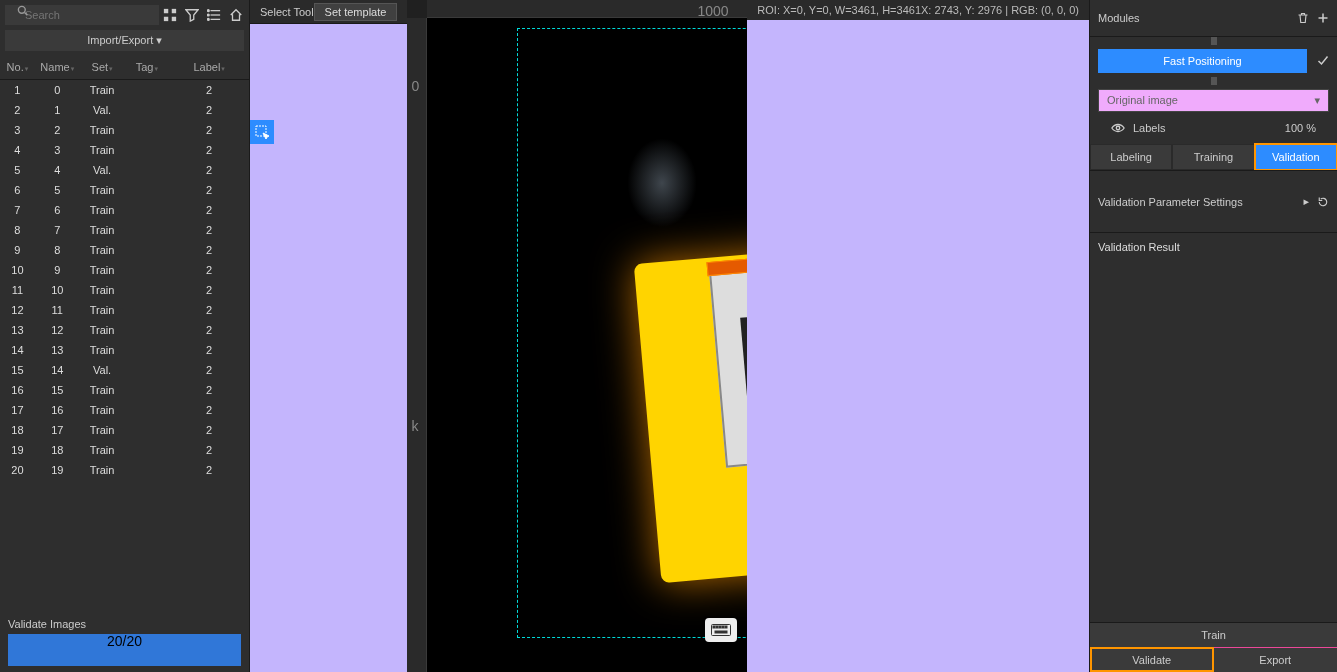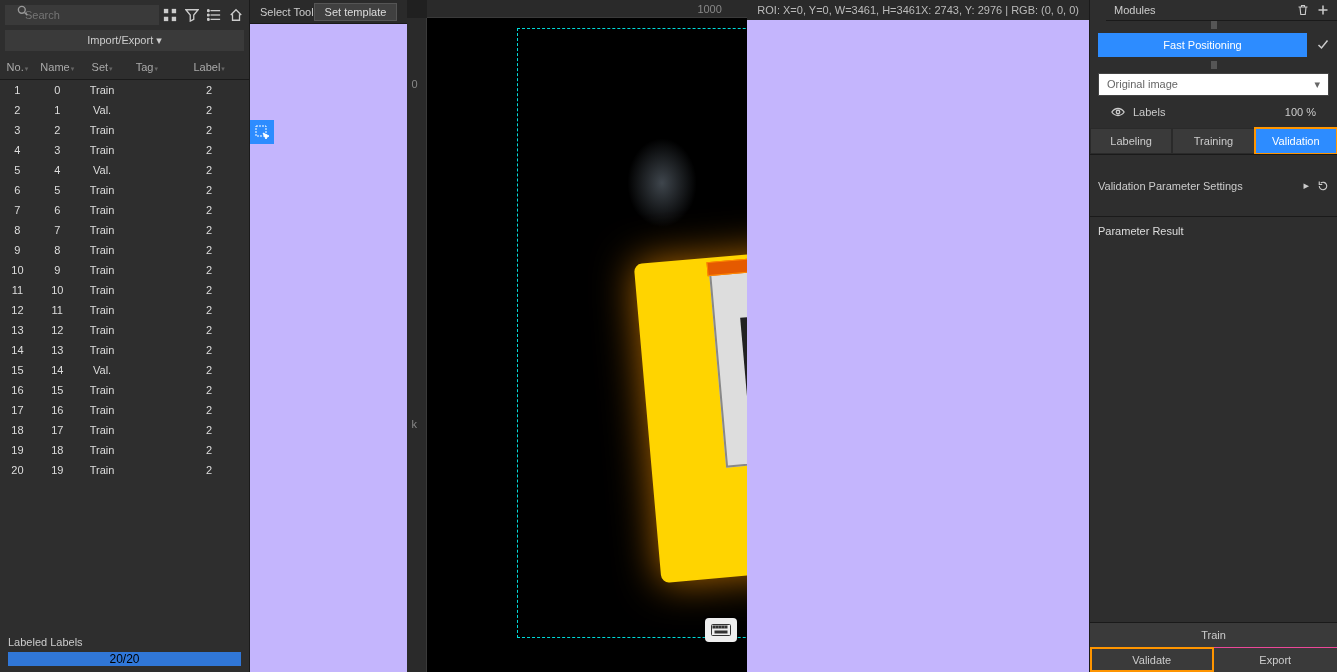--- a/index.html
+++ b/index.html
@@ -16,60 +16,60 @@
 .toolbar-icons { display: flex; gap: 6px; color: #ccc; }
 .toolbar-icons span { cursor: pointer; width: 16px; height: 16px; display: flex; align-items: center; justify-content: center; }
 .import-export { background: #3a3a3a; text-align: center; padding: 4px 0; font-size: 11px; cursor: pointer; margin: 0 5px 4px 5px; }
 .table-wrap { flex: 1; overflow: auto; }
 table { width: 100%; border-collapse: collapse; table-layout: fixed; }
 th { background: #2e2e2e; color: #aaa; font-weight: normal; font-size: 11px; padding: 6px 2px; text-align: center; border-bottom: 1px solid #1a1a1a; position: relative; }
 th .sort { font-size: 7px; color: #666; margin-left: 1px; }
 td { text-align: center; padding: 4px 2px; font-size: 11px; color: #ddd; }
 .labeled-footer { padding: 6px 8px; }
 .labeled-title { font-size: 11px; color: #ccc; margin-bottom: 4px; }
-.progress-bar { height: 14px; background: #3077d8; color: #000; text-align: center; font-size: 12px; line-height: 14px; }
+.progress-bar { height: 32px; background: #3077d8; color: #000; text-align: center; font-size: 14px; line-height: 14px; }
 
 
 .viewport { flex: 1; background: #c4b5fd; display: flex; flex-direction: row; position: relative; }
 .vp-toolbar { height: 24px; background: #2a2a2a; display: flex; align-items: center; padding: 0 10px; border-bottom: 1px solid #1a1a1a; }
 .vp-toolbar .spacer { flex: 1; }
 .set-template-btn { background: #404040; border: 1px solid #555; color: #ddd; padding: 2px 10px; font-size: 11px; cursor: pointer; }
 .side-tool { position: absolute; left: 0; top: 60px; width: 24px; height: 24px; background: #2d8cff; display: flex; align-items: center; justify-content: center; color: #fff; font-size: 10px; z-index: 5; }
 .canvas-area { flex: 1; position: relative; background: #202020; overflow: hidden; }
 .ruler-h { position: absolute; left: 20px; right: 0; top: 0; height: 18px; background: #2a2a2a; border-bottom: 1px solid #3a3a3a; }
 .ruler-v { position: absolute; left: 0; top: 18px; bottom: 0; width: 20px; background: #2a2a2a; border-right: 1px solid #3a3a3a; }
-.ruler-tick { position: absolute; color: #888; font-size: 11px; }
+.ruler-tick { position: absolute; color: #888; font-size: 14px; }
 .image-stage { position: absolute; left: 20px; top: 18px; right: 0; bottom: 0; background: #000; }
 .roi-outline { position: absolute; left: 90px; top: 10px; width: 635px; height: 610px; border: 1px dashed #00d8d8; }
 .subject { position: absolute; left: 210px; top: 170px; width: 380px; height: 390px; }
 .subject .body { position: absolute; left: 10px; top: 60px; width: 360px; height: 320px; background: #ffd400; transform: rotate(-5deg); border-radius: 8px; box-shadow: 0 0 40px rgba(255,150,0,0.7); }
 .subject .notch { position: absolute; left: 125px; bottom: -30px; width: 110px; height: 130px; background: #000; transform: rotate(-5deg); }
 .subject .port { position: absolute; left: 80px; top: 70px; width: 230px; height: 200px; background: #ddd; border: 2px solid #888; transform: rotate(-5deg); }
 .subject .port-inner { position: absolute; left: 25px; top: 50px; width: 180px; height: 90px; background: #222; }
 .subject .pins { position: absolute; left: 35px; top: 95px; width: 160px; height: 40px; display: flex; gap: 4px; }
 .subject .pins span { flex: 1; background: #caa43a; }
 .subject .green-bar { position: absolute; left: 130px; top: 55px; width: 160px; height: 14px; background: #0a0; transform: rotate(-5deg); }
 .subject .orange-bar { position: absolute; left: 70px; top: 72px; width: 50px; height: 14px; background: #e55a00; transform: rotate(-5deg); border:1px solid #ff8800;}
 .glow { position: absolute; left: 200px; top: 120px; width: 70px; height: 90px; background: radial-gradient(ellipse, rgba(180,200,220,0.35), transparent 70%); }
 .keyboard-icon { position: absolute; right: 10px; bottom: 30px; width: 32px; height: 24px; background: #eee; border-radius: 4px; display: flex; align-items: center; justify-content: center; color: #333; font-size: 10px; box-shadow: 0 1px 3px rgba(0,0,0,0.4); }
 .vp-status { height: 20px; background: #2a2a2a; display: flex; align-items: center; padding: 0 10px; font-size: 11px; color: #bbb; }
 .vp-status .spacer { flex: 1; }
 
 
 .right-panel { width: 248px; background: #2e2e2e; display: flex; flex-direction: column; border-left: 1px solid #1a1a1a; }
-.rp-header { display: flex; align-items: center; padding: 4px 8px; border-bottom: 1px solid #1a1a1a; margin-left: 16px; }
+.rp-header { display: flex; align-items: center; padding: 12px 8px; border-bottom: 1px solid #1a1a1a; }
 .rp-header .spacer { flex: 1; }
 .rp-header .ic { margin-left: 8px; cursor: pointer; font-size: 13px; color: #ccc; }
 .module-btn-row { display: flex; align-items: center; padding: 12px 8px; gap: 10px; position: relative; }
 .module-btn-row:before { content: ""; position: absolute; left: 50%; top: 0; width: 6px; height: 8px; background: #555; transform: translateX(-50%); }
 .module-btn-row:after { content: ""; position: absolute; left: 50%; bottom: 0; width: 6px; height: 8px; background: #555; transform: translateX(-50%); }
 .module-btn { flex: 1; background: #2d8cff; color: #fff; text-align: center; padding: 6px 0; font-size: 11px; cursor: pointer; }
 .module-check { color: #ccc; font-size: 12px; cursor: pointer; }
 .section-title { padding: 6px 8px; font-size: 11px; color: #ddd; border-top: 1px solid #1a1a1a; }
-.disabled-select { margin: 4px 8px; background: #ffffff; color: #666; padding: 4px 8px; font-size: 11px; display: flex; justify-content: space-between; border: 1px solid #444; }
+.disabled-select { margin: 4px 8px; background: #f0abfc; color: #666; padding: 4px 8px; font-size: 11px; display: flex; justify-content: space-between; border: 1px solid #444; }
 .labels-row { display: flex; align-items: center; padding: 6px 21px; gap: 8px; font-size: 11px; }
 .eye { color: #ccc; }
 .tabs { display: flex; margin: 4px 0 0 0; }
 .tabs .tab { flex: 1; background: #3a3a3a; text-align: center; padding: 6px 0; font-size: 11px; cursor: pointer; border: 1px solid #2a2a2a; }
 .tabs .tab.active { background: #2d8cff; color: #fff; }
 .tabs .tab.highlighted { outline: 2px solid #ff9500; outline-offset: -1px; }
 .param-row { display: flex; align-items: center; padding: 24px 8px; font-size: 11px; border-top: 1px solid #1a1a1a; }
 .param-row .spacer { flex: 1; }
 .param-row .ic { margin-left: 8px; cursor: pointer; color: #ccc; font-size: 11px; }
 .result-title { padding: 8px; font-size: 11px; color: #ddd; border-top: 1px solid #1a1a1a; }
@@ -286,21 +286,21 @@
     </div>
     <div style="position:absolute; left:250px; top:60px;">
       <div class="side-tool">
         <svg width="16" height="16" viewBox="0 0 16 16" fill="none" stroke="#fff" stroke-width="1">
             <rect x="2" y="2" width="10" height="10" stroke-dasharray="2 1"></rect>
             <path d="M9 9l6 3-2 1-1 2-3-6z" fill="#fff"></path>
           </svg>
       </div>
     </div>
     <div class="labeled-footer">
-      <div class="labeled-title">Labeled Labels</div>
+      <div class="labeled-title">Validate Images</div>
       <div class="progress-bar">20/20</div>
     </div>
   </div>
 
   <div class="viewport">
     <div class="vp-toolbar">
       <span>Select Tool</span>
       <div class="spacer"></div>
       <button class="set-template-btn">Set template</button>
     </div>
@@ -402,21 +402,21 @@
     <div class="param-row">
       <span>Validation Parameter Settings</span>
       <div class="spacer"></div>
       <span class="ic">▸</span>
       <span class="ic">
           <svg width="12" height="12" viewBox="0 0 16 16" fill="none" stroke="#ccc" stroke-width="1.5">
             <path d="M3 8a5 5 0 1 0 2-4M3 2v4h4"></path>
           </svg>
         </span>
     </div>
-    <div class="result-title">Parameter Result</div>
+    <div class="result-title">Validation Result</div>
 
     <div class="rp-footer">
       <div class="train-btn">Train</div>
       <div class="val-export-row">
         <div class="btn highlighted">Validate</div>
         <div class="btn">Export</div>
       </div>
     </div>
   </div>
 </div>

